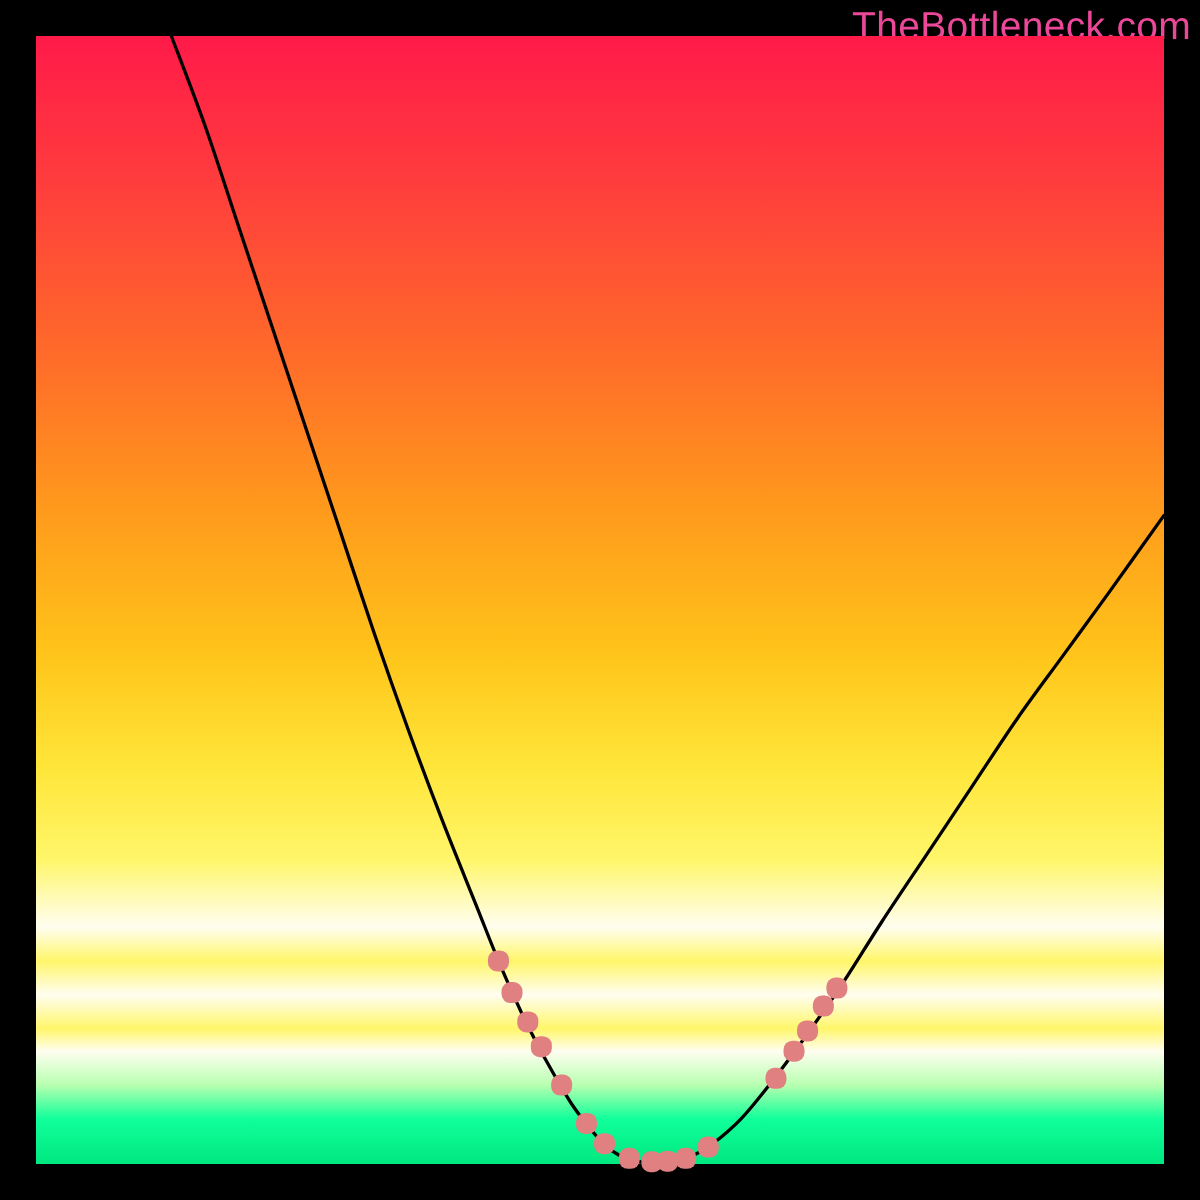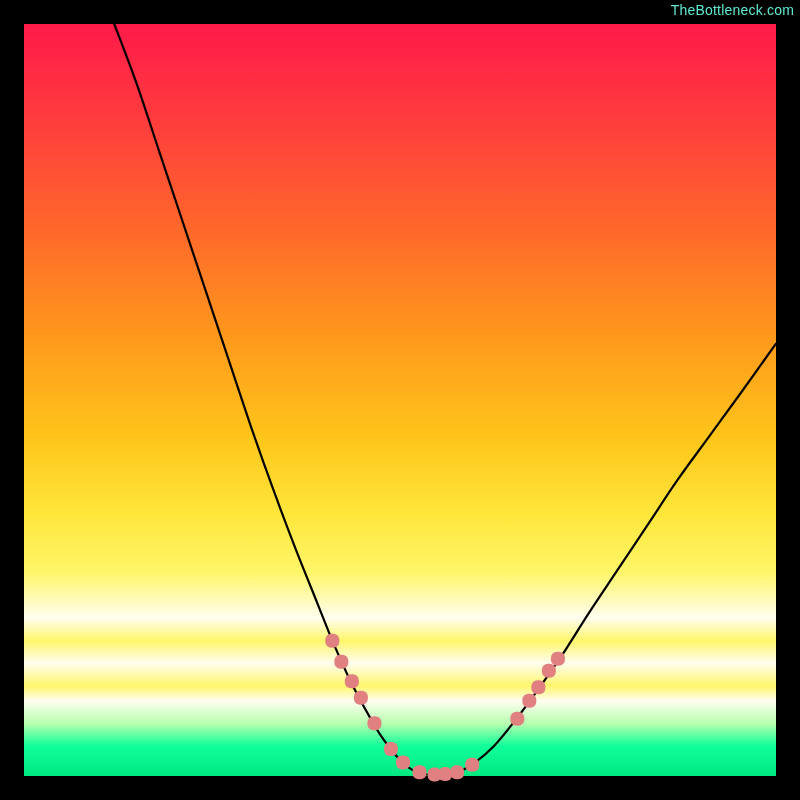--- a/index.html
+++ b/index.html
@@ -40,22 +40,22 @@
       #fffef0 90%,
       #b8ffb0 93%,
       #10ff9a 96%,
       #00e880 100%
     );
   }
   .watermark {
     position: absolute;
     top: 2px;
     right: 6px;
-    color: #5eead4;
-    font-size: 14px;
+    color: #ec4899;
+    font-size: 26px;
     letter-spacing: 0.2px;
     user-select: none;
   }
   svg.curves {
     position: absolute;
     left: 0;
     top: 0;
     width: 752px;
     height: 752px;
     overflow: visible;

